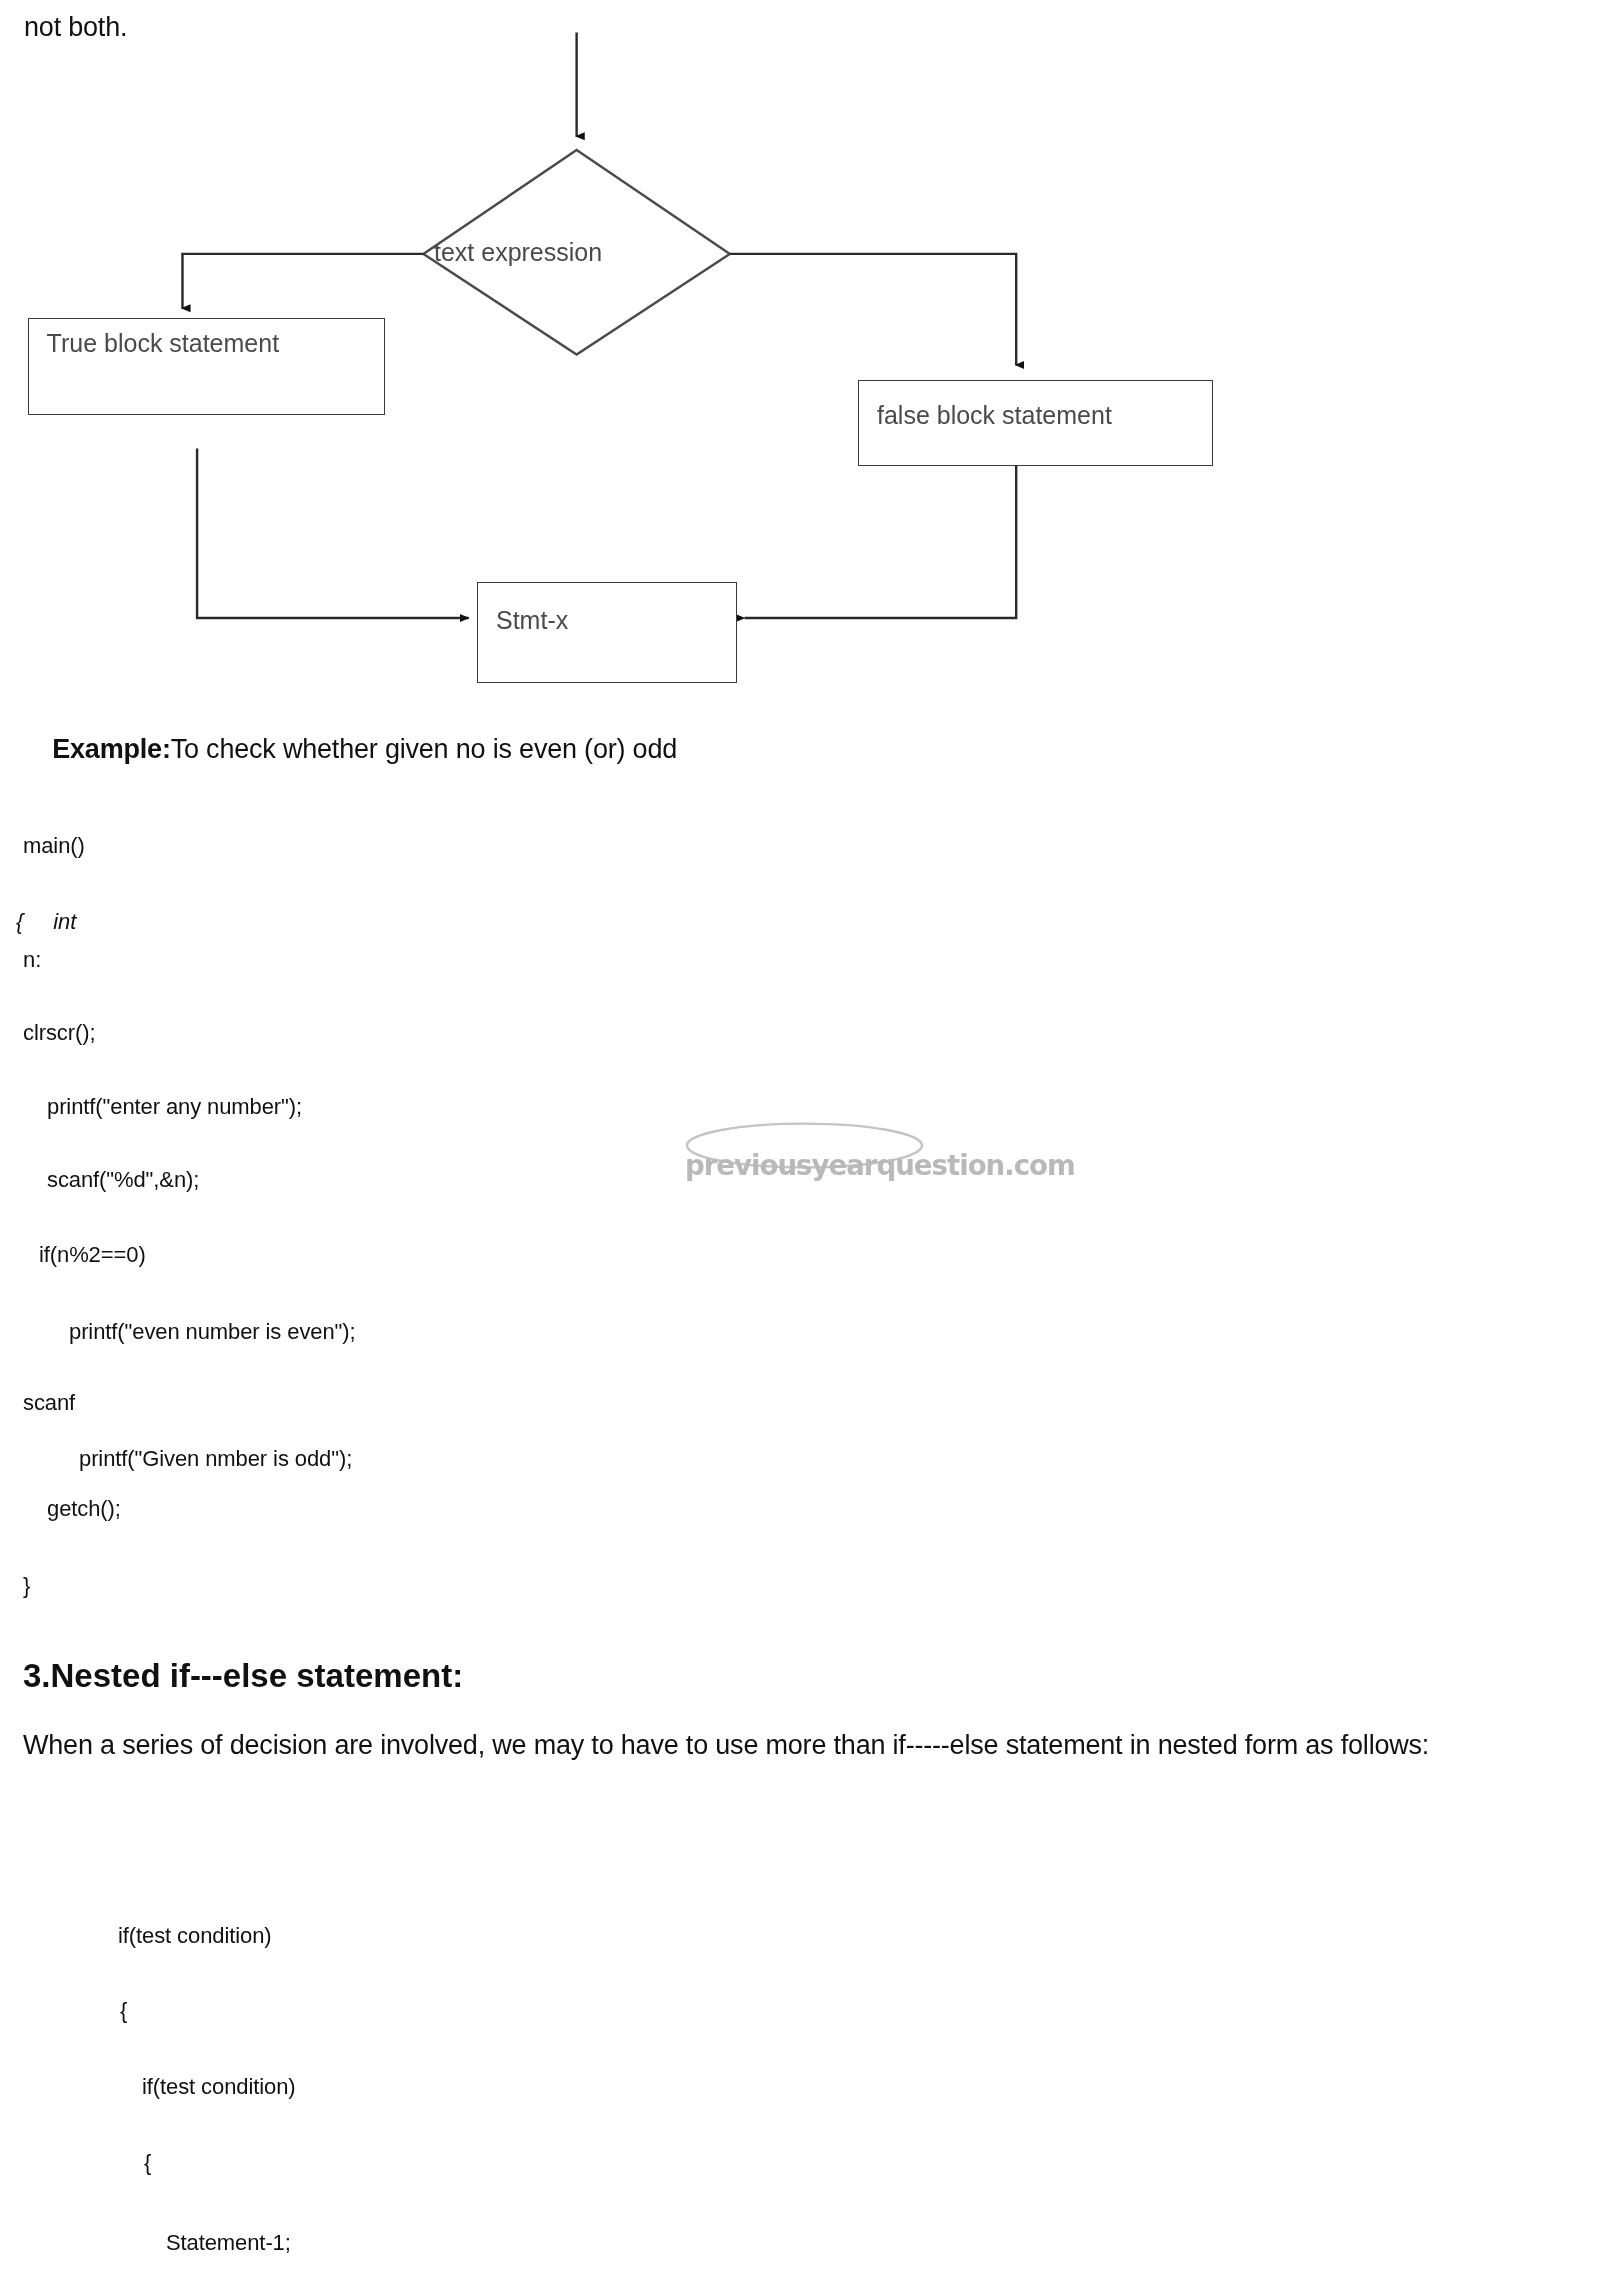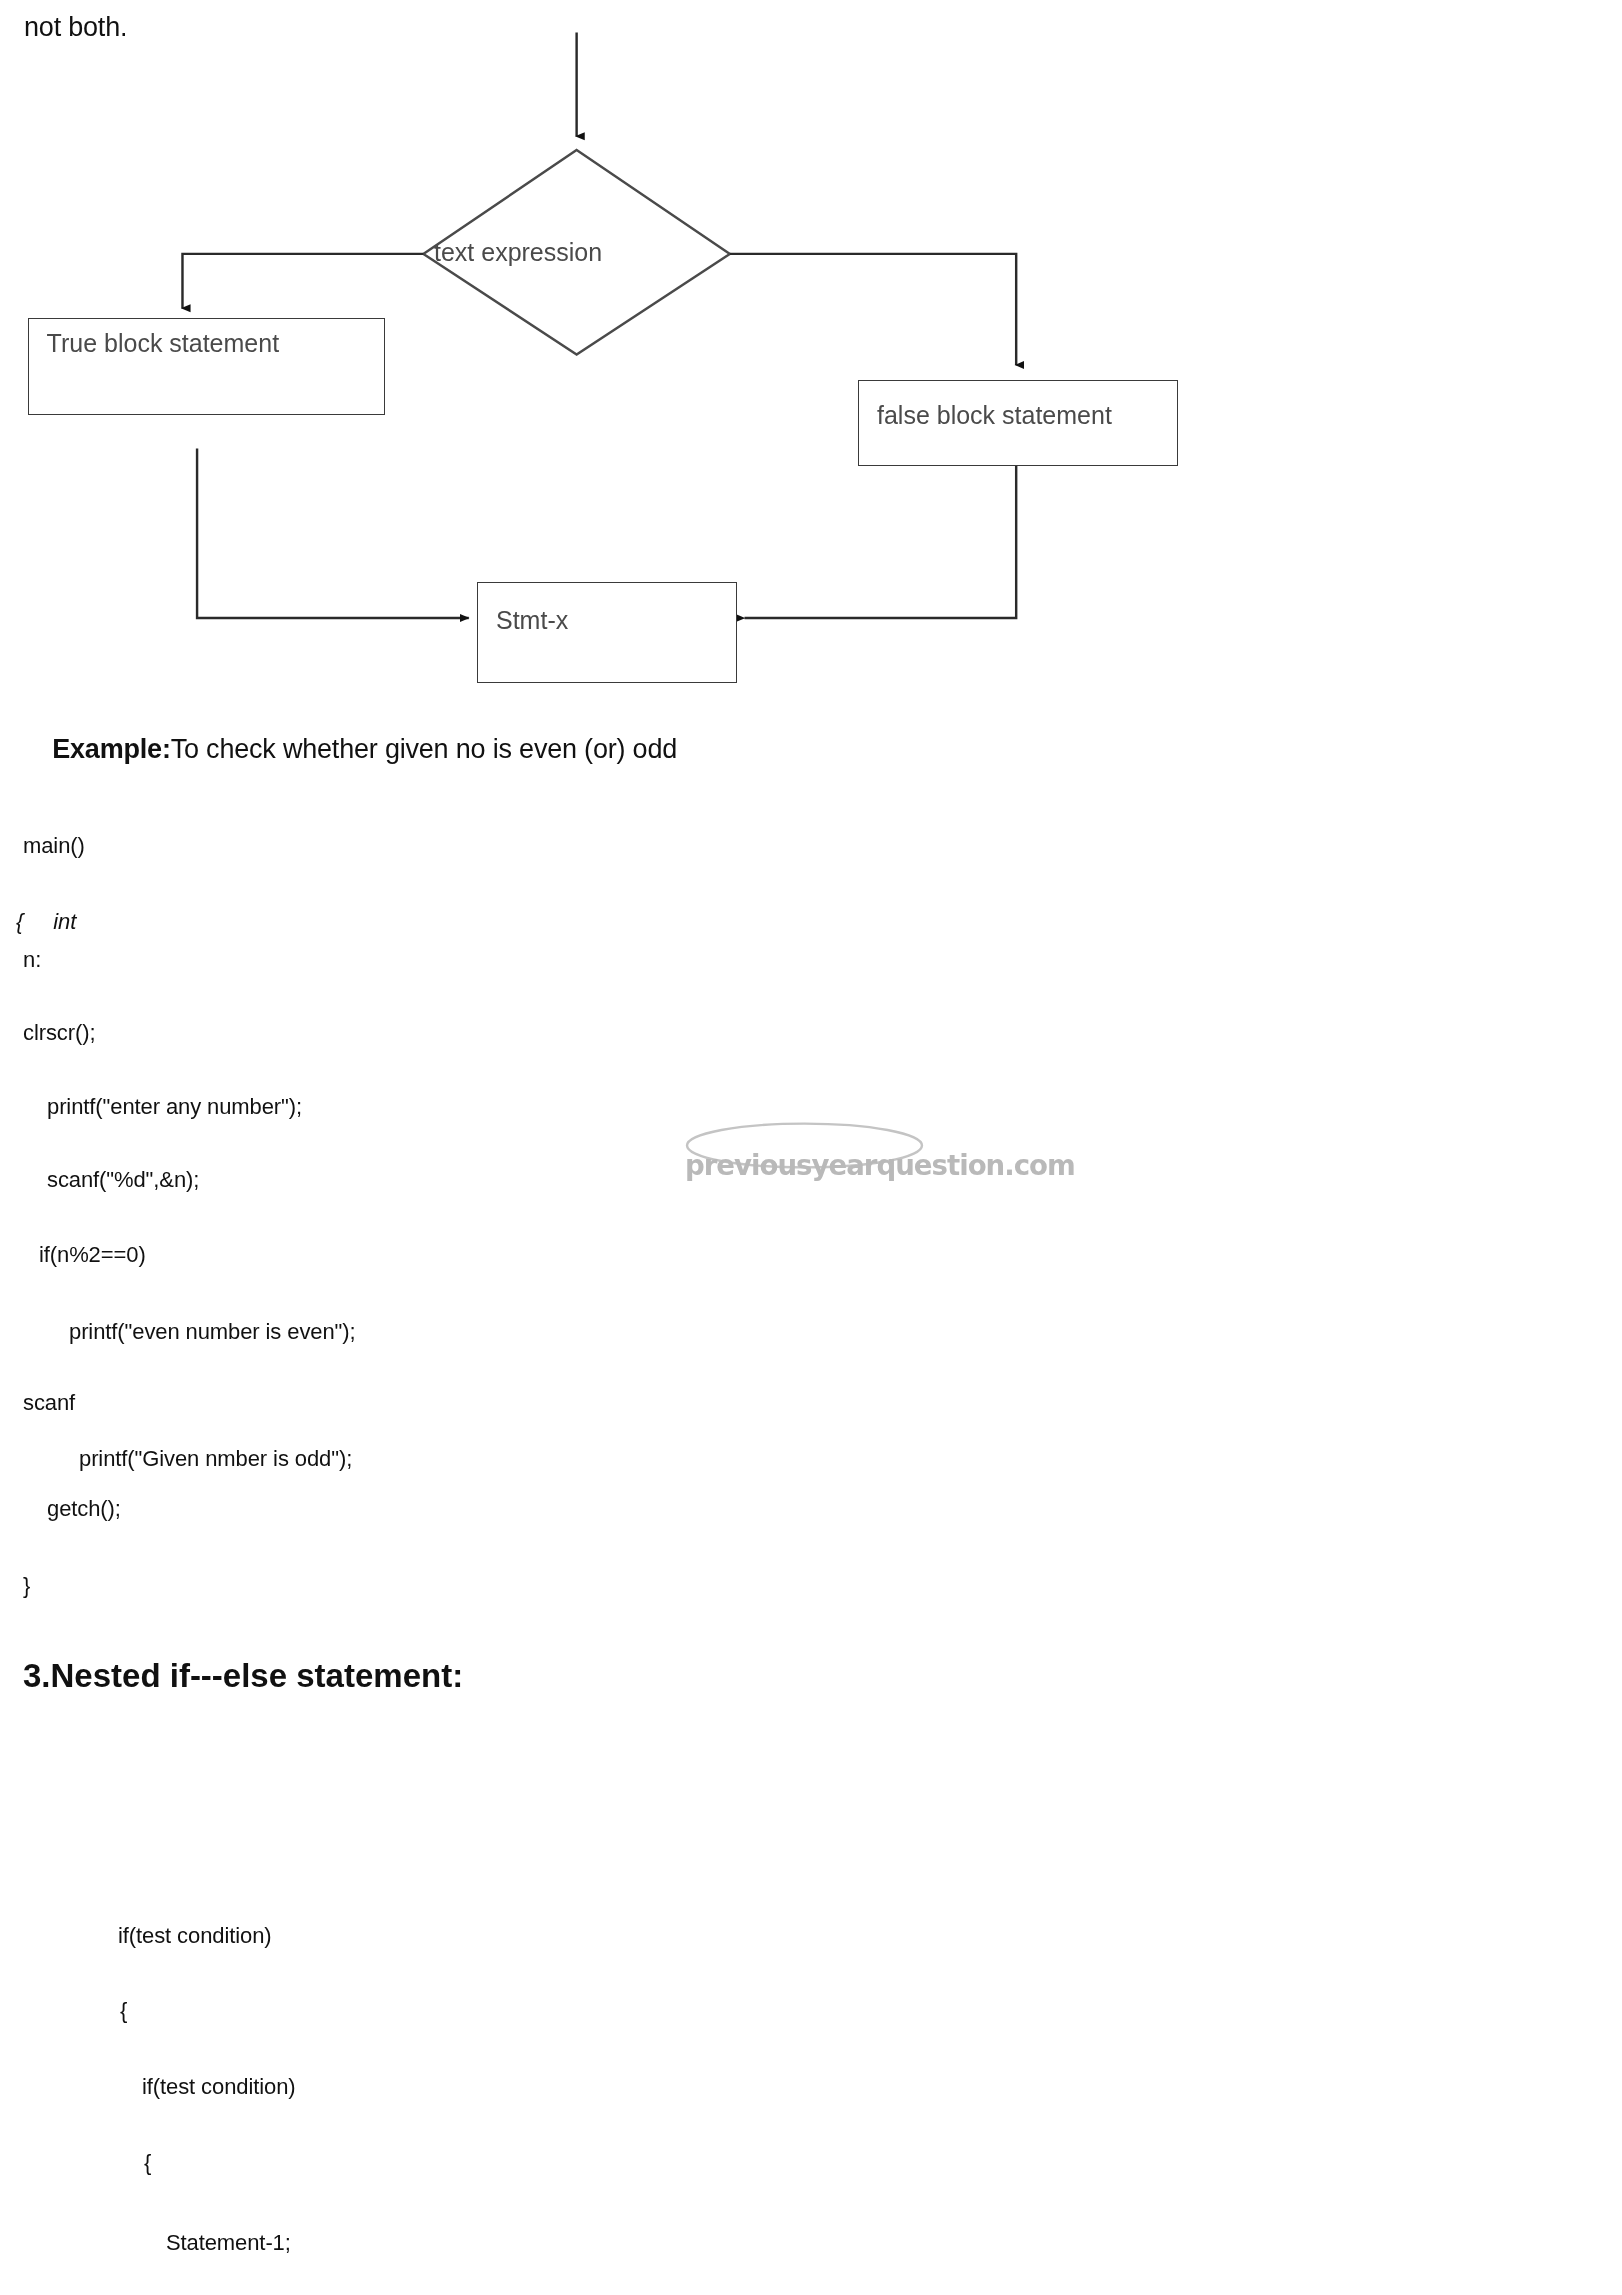--- a/index.html
+++ b/index.html
@@ -127,21 +127,21 @@
 
       <polyline points="1253,574 1253,762 918,762" fill="none" stroke="#2a2a2a" stroke-width="3" marker-end="url(#arrowleft)"></polyline>
     </svg>
 
     <div class="fc-diamond-label" style="left:434px; top:238px;">text expression</div>
 
     <div class="fc-box" style="left:27.6px; top:318px; width:357px; height:97px;">
       <span class="fc-box-label">True block statement</span>
     </div>
 
-    <div class="fc-box" style="left:858px; top:380px; width:320px; height:86px;">
+    <div class="fc-box" style="left:858px; top:380px; width:355px; height:86px;">
       <span class="fc-box-label" style="top:19.5px;">false block statement</span>
     </div>
 
     <div class="fc-box" style="left:477px; top:582px; width:260px; height:101px;">
       <span class="fc-box-label" style="top:23px;">Stmt-x</span>
     </div>
   </div>
 
   <div class="txt body-text" style="left:23px; top:699px;">
     <span class="bold">Example:</span><span>To check whether given no is even (or) odd</span>
@@ -164,20 +164,21 @@
 
   <div id="watermark">
     <svg width="239" height="77" viewBox="0 0 295 95" style="position:absolute; left:0; top:0;">
       <ellipse cx="147.5" cy="47.5" rx="145" ry="27" fill="none" stroke="#c4c4c4" stroke-width="3"></ellipse>
     </svg>
     <div class="wm-text">previousyearquestion.com</div>
   </div>
 
   <div class="txt heading-text" style="left:23px; top:1655px;">3.Nested if---else statement:</div>
 
+  <div class="txt body-text" style="left:23px; top:1726px; width:1533px; white-space:normal; line-height:1.45;">When a series of decision are involved, we may to have to use more than if-----else statement in nested form as follows:</div>
 
   <div>
     <div class="txt code-text" style="left:118px; top:1922px;">if(test condition)</div>
     <div class="txt code-text" style="left:120px; top:1997px;">{</div>
     <div class="txt code-text" style="left:142px; top:2073px;">if(test condition)</div>
     <div class="txt code-text" style="left:144px; top:2149px;">{</div>
     <div class="txt code-text" style="left:166px; top:2229px;">Statement-1;</div>
   </div>
 
 </div>

